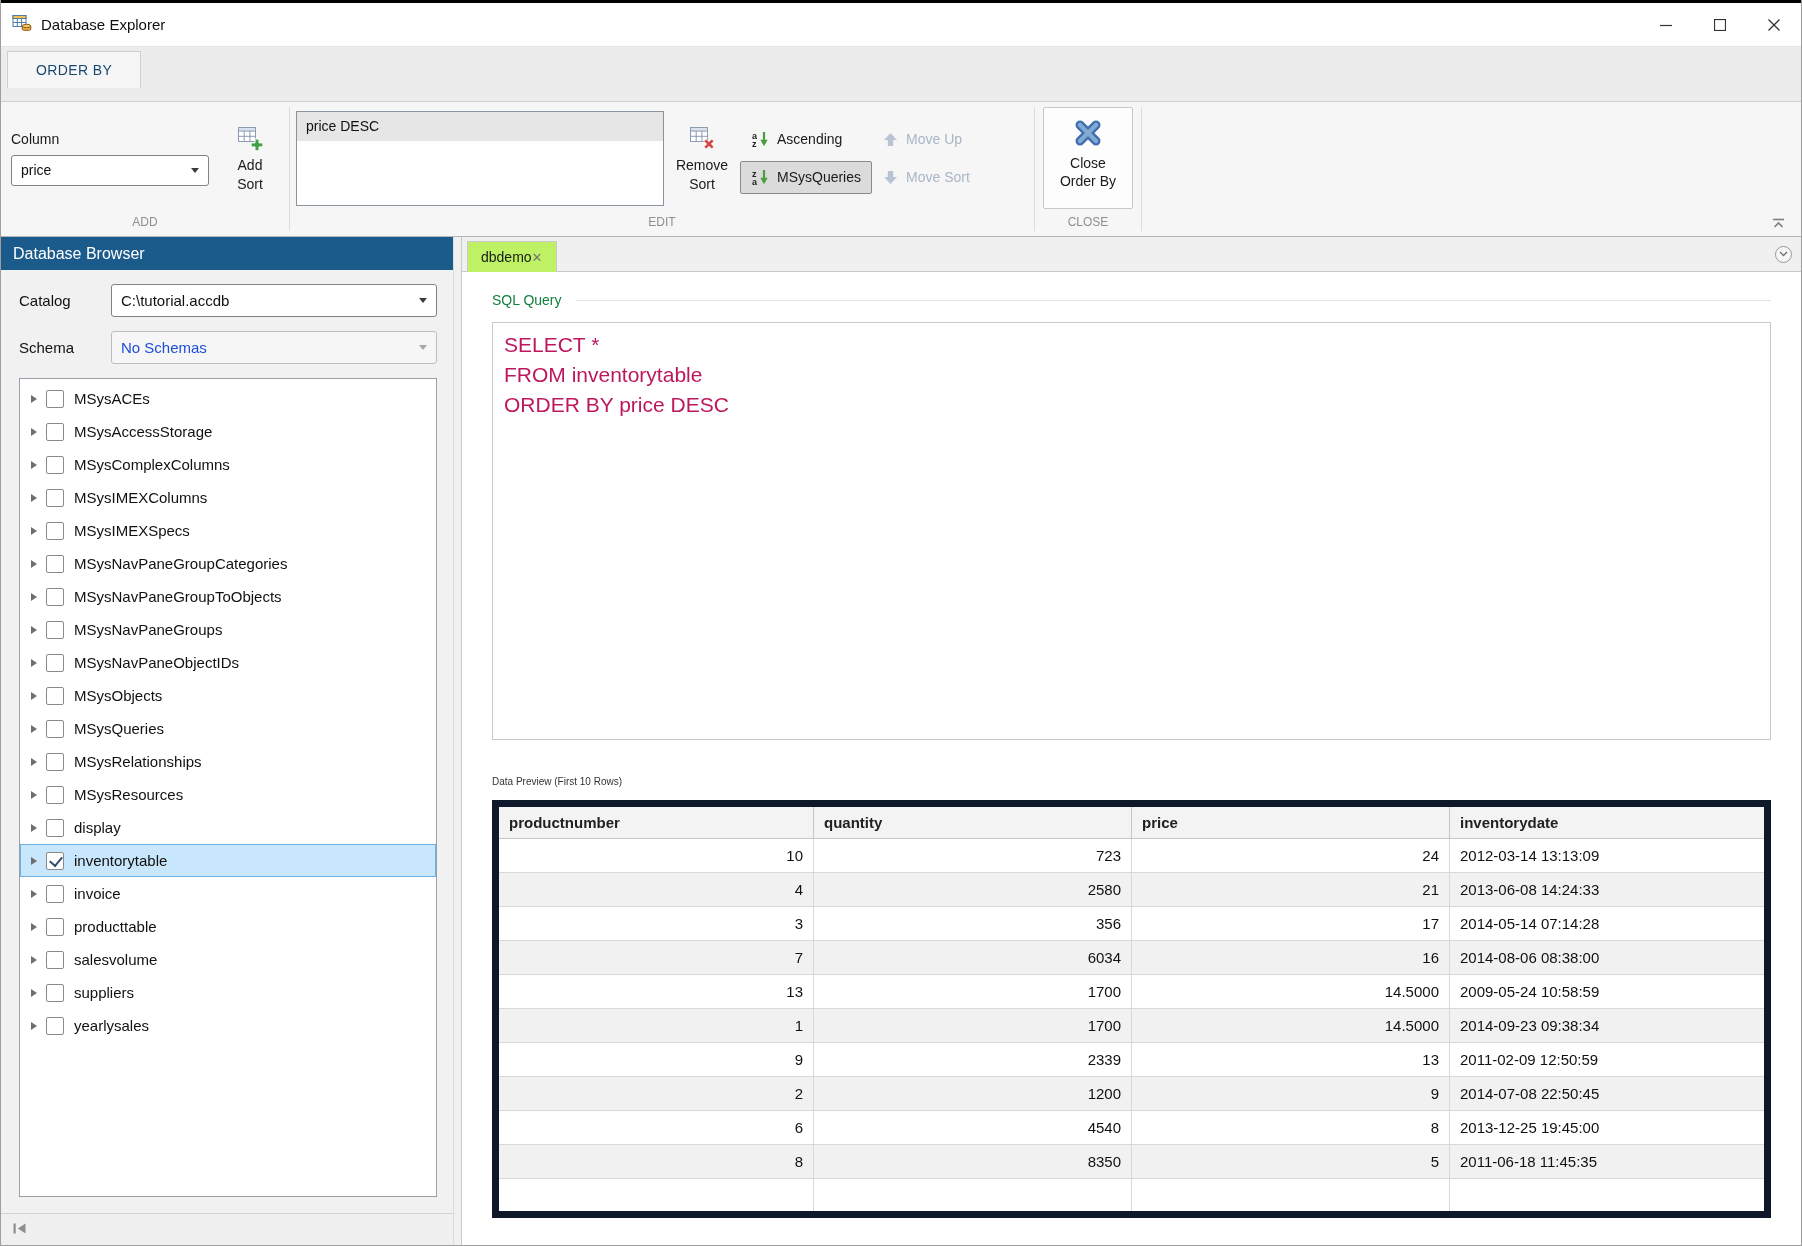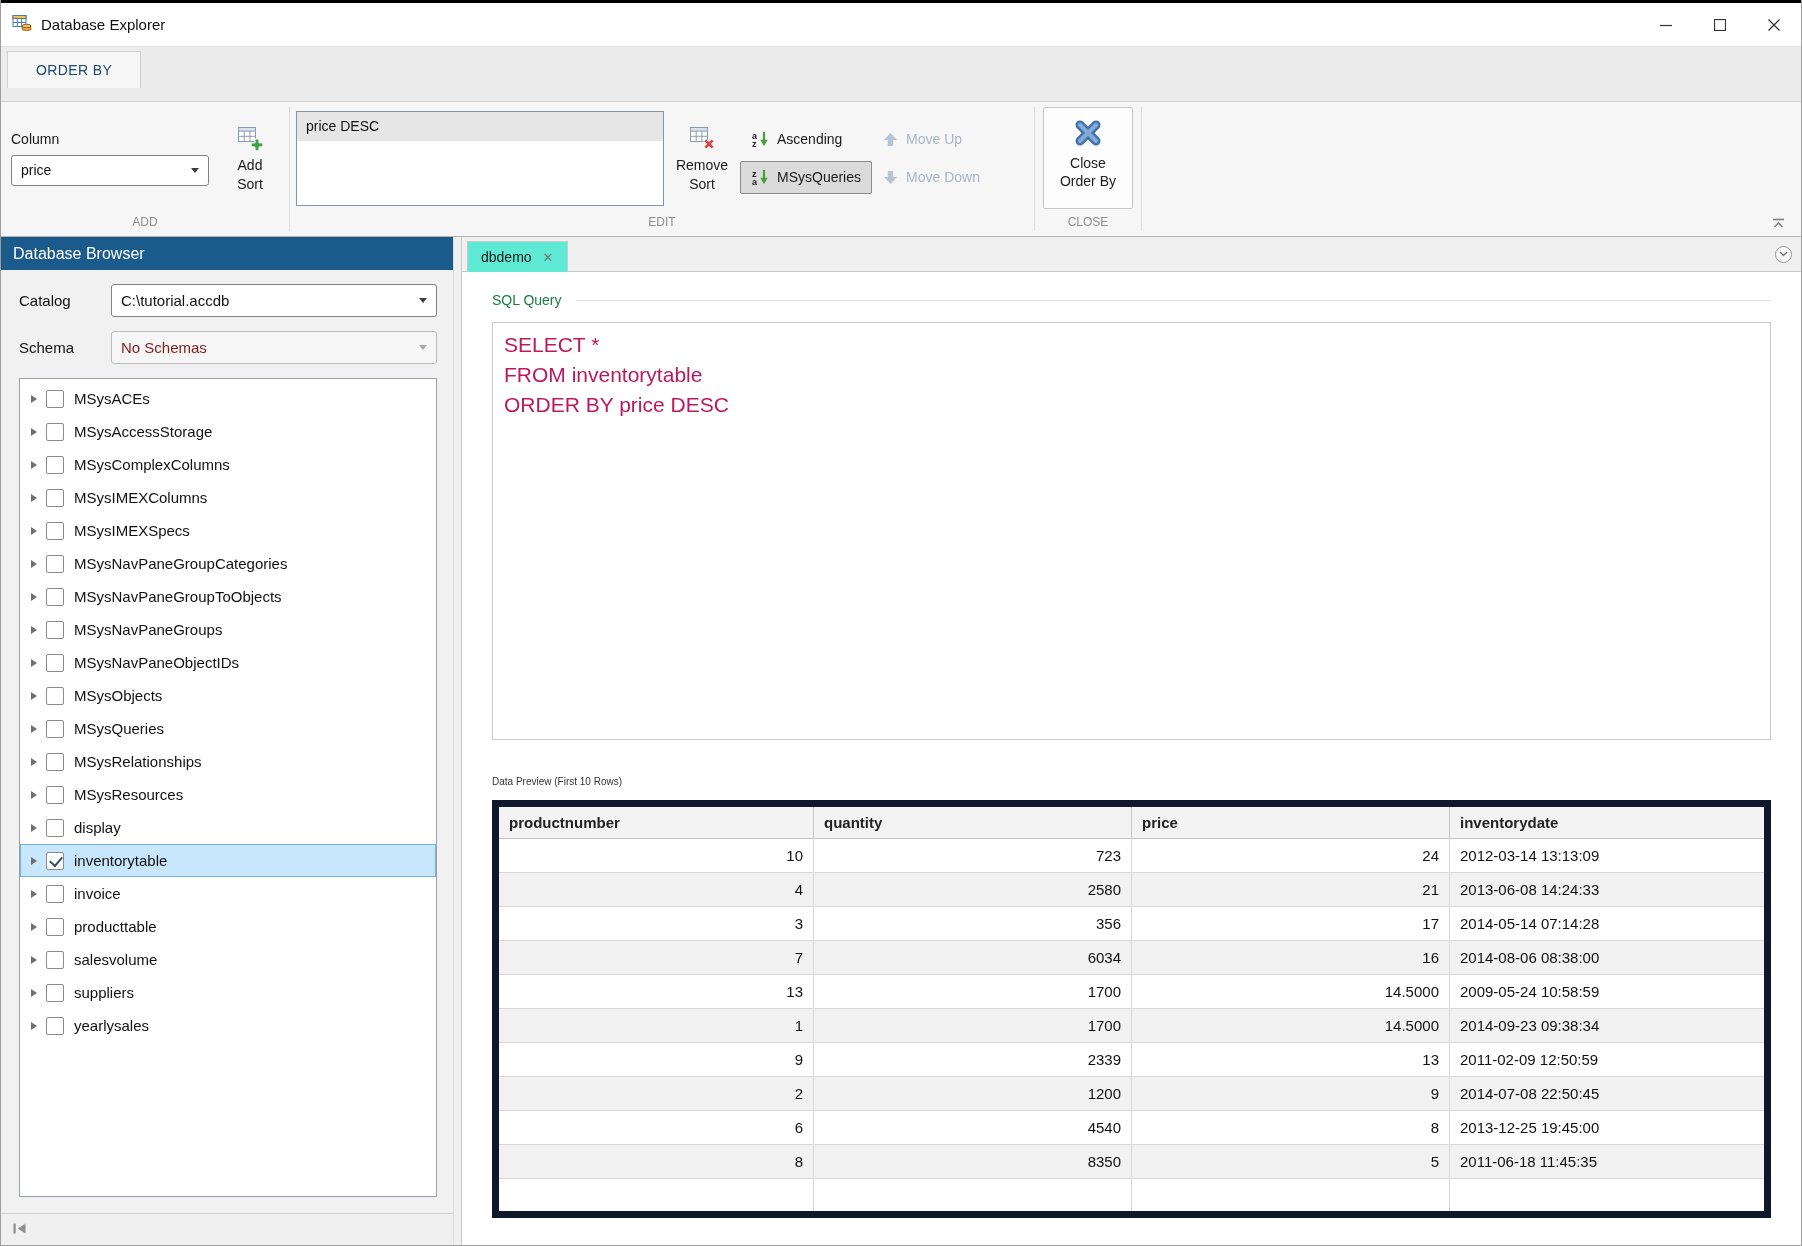--- a/index.html
+++ b/index.html
@@ -57,42 +57,42 @@
   .ribbon-collapse{position:absolute;right:12px;bottom:5px;width:22px;height:16px;display:flex;align-items:center;justify-content:center;}
 
   
   .body{flex:1;display:flex;min-height:0;background:#f0f0f0;}
   .left-panel{width:452px;flex:none;display:flex;flex-direction:column;background:#f1f1f1;min-height:0;}
   .panel-header{height:33px;background:#1b5b8b;color:#fff;font-size:16px;display:flex;align-items:center;
         padding-left:12px;flex:none;}
   .field-row{display:flex;align-items:center;margin:14px 16px 0 18px;flex:none;}
   .field-label{width:92px;font-size:15px;color:#111;flex:none;}
   .combo.big{flex:1;height:33px;font-size:15px;}
-  .combo.disabled{background:#f6f6f6;border-color:#bdbdbd;color:#7f1d1d;align-items:center;}
+  .combo.disabled{background:#f6f6f6;border-color:#bdbdbd;color:#1d4ed8;align-items:center;}
   .combo.disabled .caret{border-top-color:#a8a8a8;}
   .tree-area{flex:1;margin:14px 16px 16px 18px;min-height:0;display:flex;}
   .tree{flex:1;background:#fff;border:1px solid #99a0a8;overflow:hidden;padding-top:3px;}
   .tree-row{height:33px;display:flex;align-items:center;padding-left:7px;font-size:15px;color:#111;}
   .tree-row.selected{background:#c9e7fc;box-shadow:inset 0 0 0 1px #6fb2e4;}
   .tw{width:0;height:0;border-left:6px solid #6f6f6f;border-top:4.5px solid transparent;
       border-bottom:4.5px solid transparent;margin:0 9px 0 4px;flex:none;}
   .cb{width:18px;height:18px;background:#fff;border:1px solid #8a8a8a;border-radius:2px;margin-right:10px;
       position:relative;flex:none;}
   .cb.checked::after{content:"";position:absolute;left:4.5px;top:1.5px;width:6px;height:10px;
       border-right:2.5px solid #2f4f72;border-bottom:2.5px solid #2f4f72;transform:rotate(40deg);}
   .panel-statusbar{height:32px;background:#f0f0f0;border-top:1px solid #d2d2d2;display:flex;align-items:center;
       padding-left:11px;flex:none;}
   .splitter{width:8px;background:#f0f0f0;flex:none;border-left:1px solid #dcdcdc;}
 
   
   .main{flex:1;display:flex;flex-direction:column;min-width:0;background:#fff;border-left:1px solid #c9c9c9;}
   .doc-tabbar{height:35px;background:#f0f0f0;border-bottom:1px solid #c9c9c9;display:flex;align-items:stretch;
       justify-content:space-between;flex:none;padding:0 9px 0 5px;}
-  .doc-tab{margin-top:4px;height:31px;background:#5eead4;border:1px solid #c9c9c9;border-bottom:none;display:flex;
-      align-items:center;gap:11px;padding:13px 13px;font-size:14px;color:#1a1a1a;}
+  .doc-tab{margin-top:4px;height:31px;background:#bef264;border:1px solid #c9c9c9;border-bottom:none;display:flex;
+      align-items:center;gap:0;padding:13px 13px;font-size:14px;color:#1a1a1a;}
   .tab-close{font-size:13px;color:#767676;line-height:1;}
   .tab-actions{align-self:center;width:17px;height:17px;border:1px solid #979797;border-radius:50%;
       background:#f7f7f7;display:flex;align-items:center;justify-content:center;}
   .doc-content{flex:1;padding:12px 30px 0 30px;display:flex;flex-direction:column;min-height:0;overflow:hidden;}
   .sql-header{display:flex;align-items:center;height:24px;flex:none;margin-top:4px;}
   .sql-label{font-size:14px;color:#15803d;flex:none;}
   .sql-rule{flex:1;height:1px;background:#e4e4e4;margin-left:14px;}
   .sql-box{height:418px;border:1px solid #c9c9c9;background:#fff;margin-top:10px;padding:7px 11px;
       font-size:21px;line-height:30px;color:#be185d;flex:none;}
   .preview-label{margin-top:36px;font-size:10px;color:#333;flex:none;}
@@ -217,21 +217,21 @@
           <div class="hbtn disabled">
             <svg width="15" height="15" viewBox="0 0 15 15">
               <path d="M7.5 1 L14 8 H10.2 V14 H4.8 V8 H1 Z" fill="#b8c4d4"></path>
             </svg>
             <span>Move Up</span>
           </div>
           <div class="hbtn disabled">
             <svg width="15" height="15" viewBox="0 0 15 15">
               <path d="M7.5 14 L1 7 H4.8 V1 H10.2 V7 H14 Z" fill="#b8c4d4"></path>
             </svg>
-            <span>Move Down</span>
+            <span>Move Sort</span>
           </div>
         </div>
       </div>
       <div class="rlabel">EDIT</div>
     </div>
     <div class="rsep"></div>
 
     <div class="rsection sec-close">
       <div class="rbody">
         <div class="close-btn">

